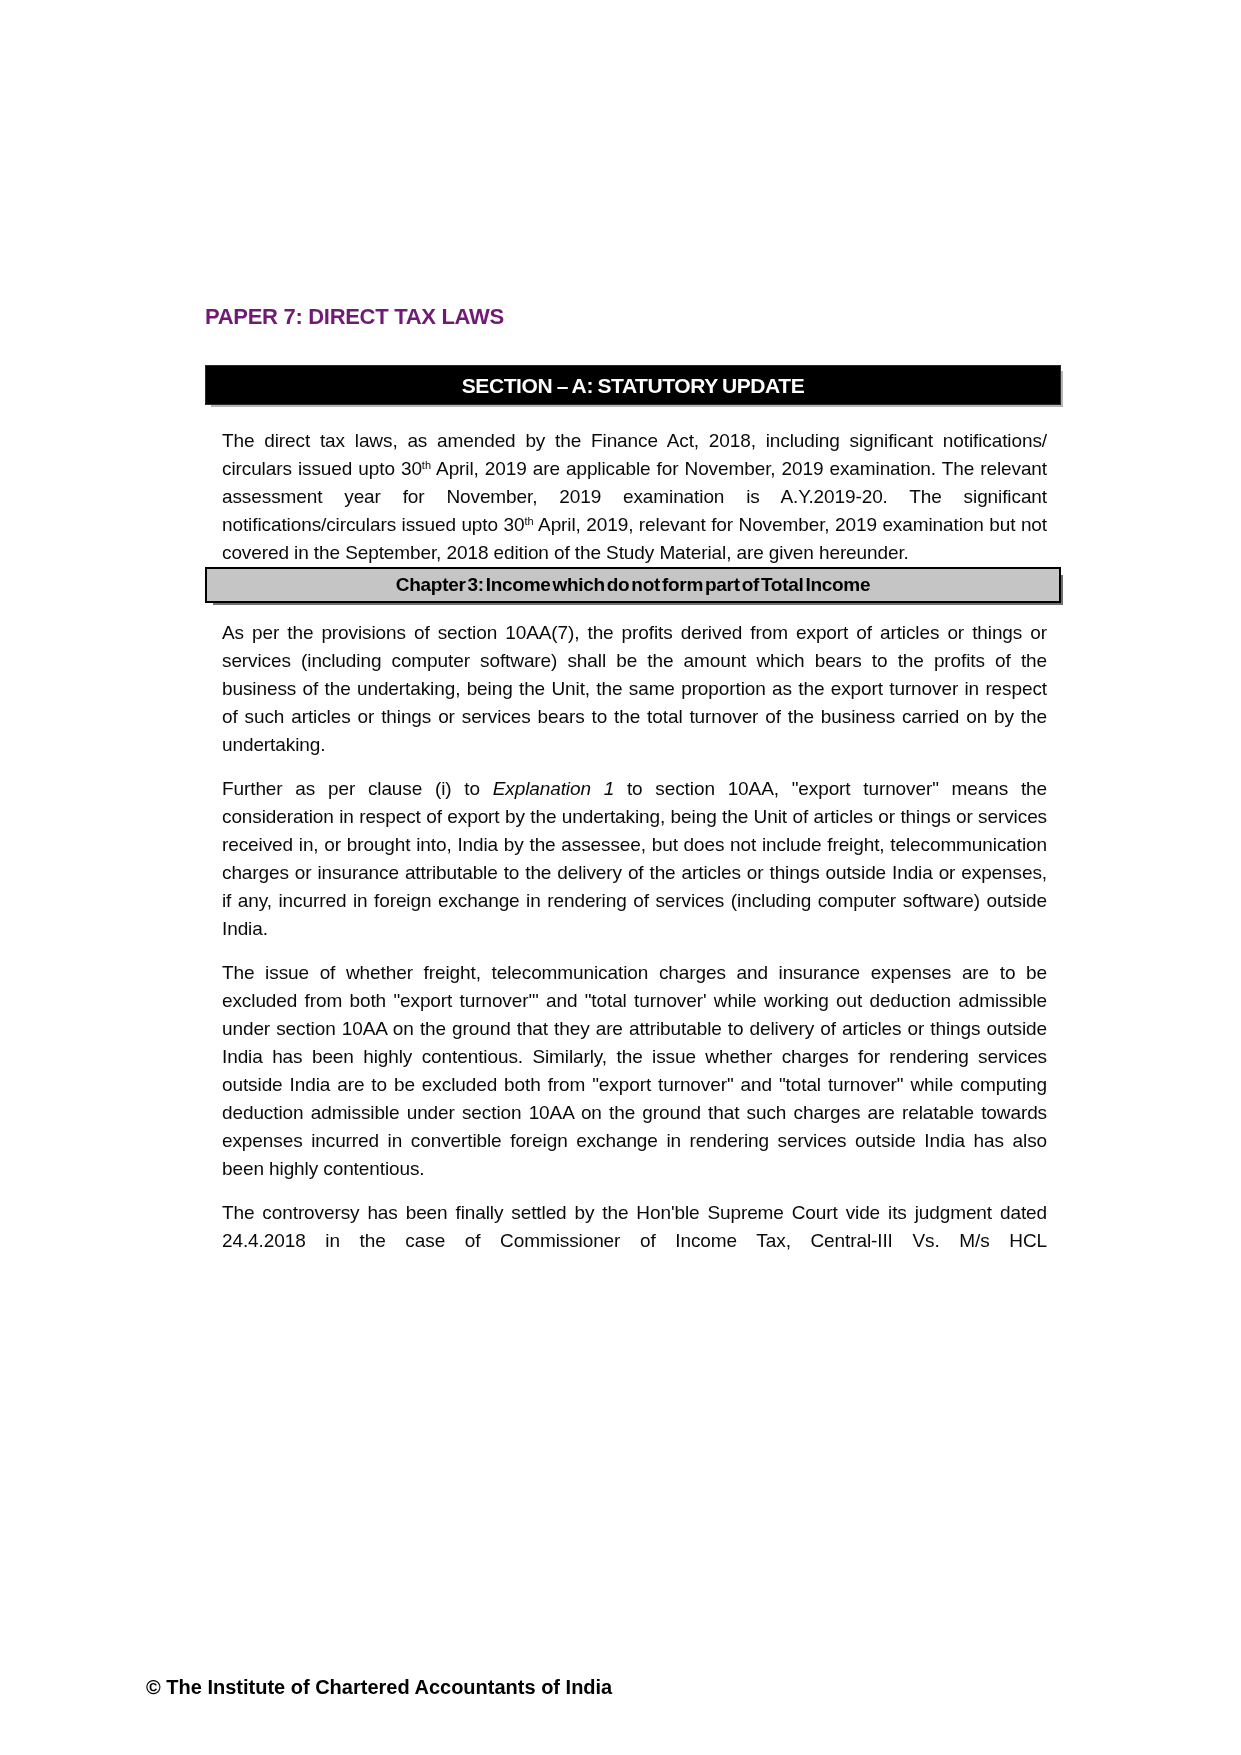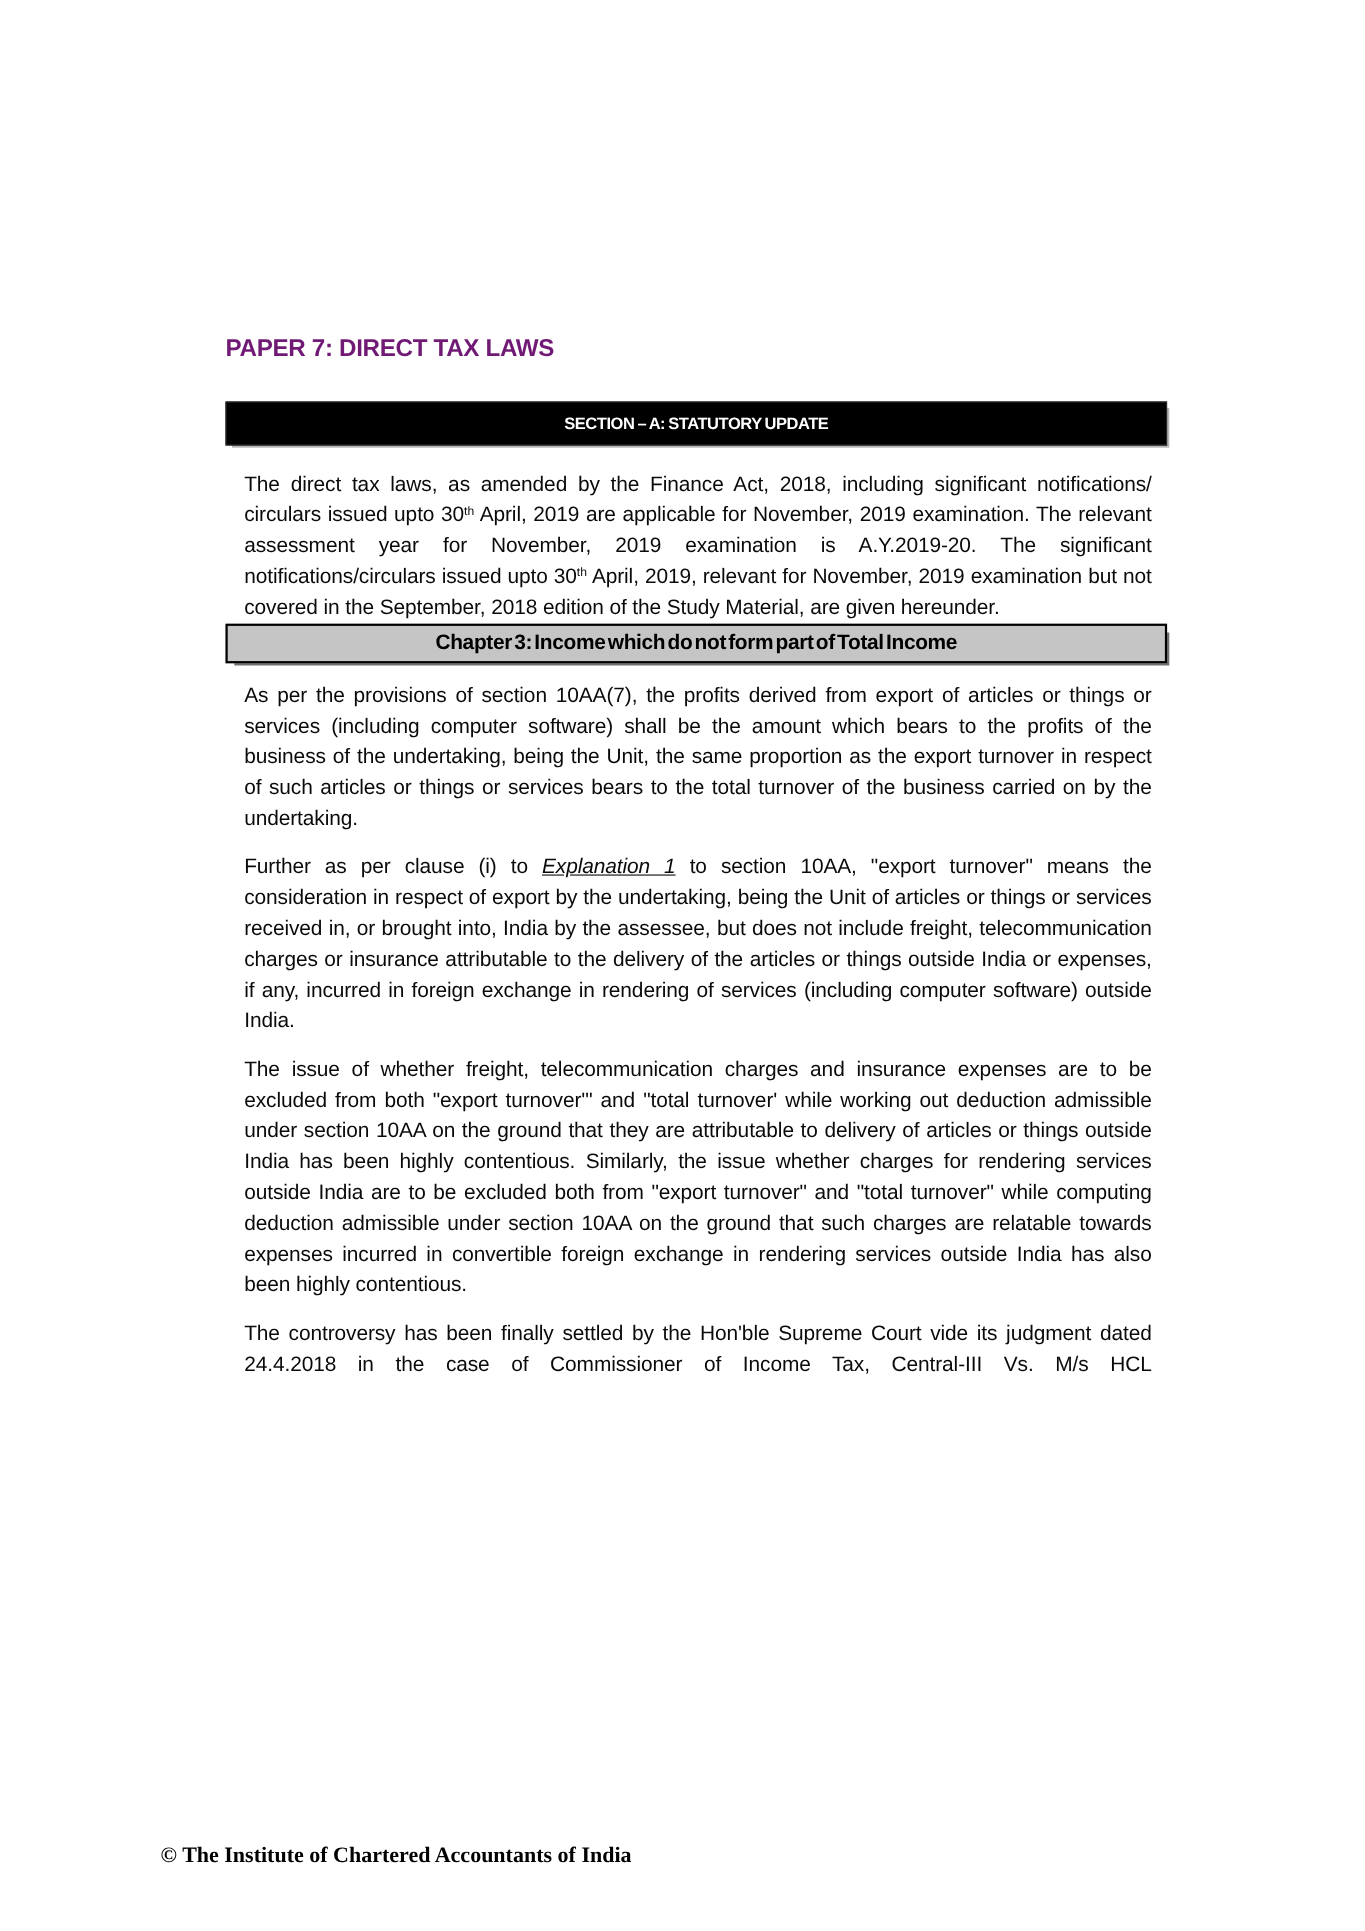--- a/index.html
+++ b/index.html
@@ -31,21 +31,21 @@
     box-sizing: border-box;
     text-align: center;
     font-weight: bold;
   }
   .banner-solid {
     margin-top: 35px;
     background: #000000;
     color: #ffffff;
     border: 1px solid #2a2a2a;
     padding: 7px 0 6px 0;
-    font-size: 15px;
+    font-size: 21px;
     line-height: 25px;
     letter-spacing: -0.4px;
     word-spacing: -1px;
     box-shadow: 4px 4px 0 -2px #b5b5b5;
   }
   .banner-module {
     margin-top: 3px;
     background: #000000;
     color: #ffffff;
     border: 2px solid #000000;
@@ -85,26 +85,26 @@
     color: #0a0a0a;
   }
   p.intro { margin-top: 22px; }
   p.cont { text-align-last: justify; }
   p.body sup, h2.topic sup {
     font-size: 11px;
     line-height: 0;
     vertical-align: 6px;
     letter-spacing: 0;
   }
-  em { font-style: italic; text-decoration: underline; }
+  em { font-style: italic; }
   .footer {
     position: absolute;
     left: 146px;
     top: 1676px;
-    font-family: Liberation Serif, serif;
+    font-family: Liberation Sans, sans-serif;
     font-weight: bold;
     font-size: 20px;
     color: #000000;
   }
 </style>
 </head>
 <body>
 
 <div class="page">
   <div class="content">

